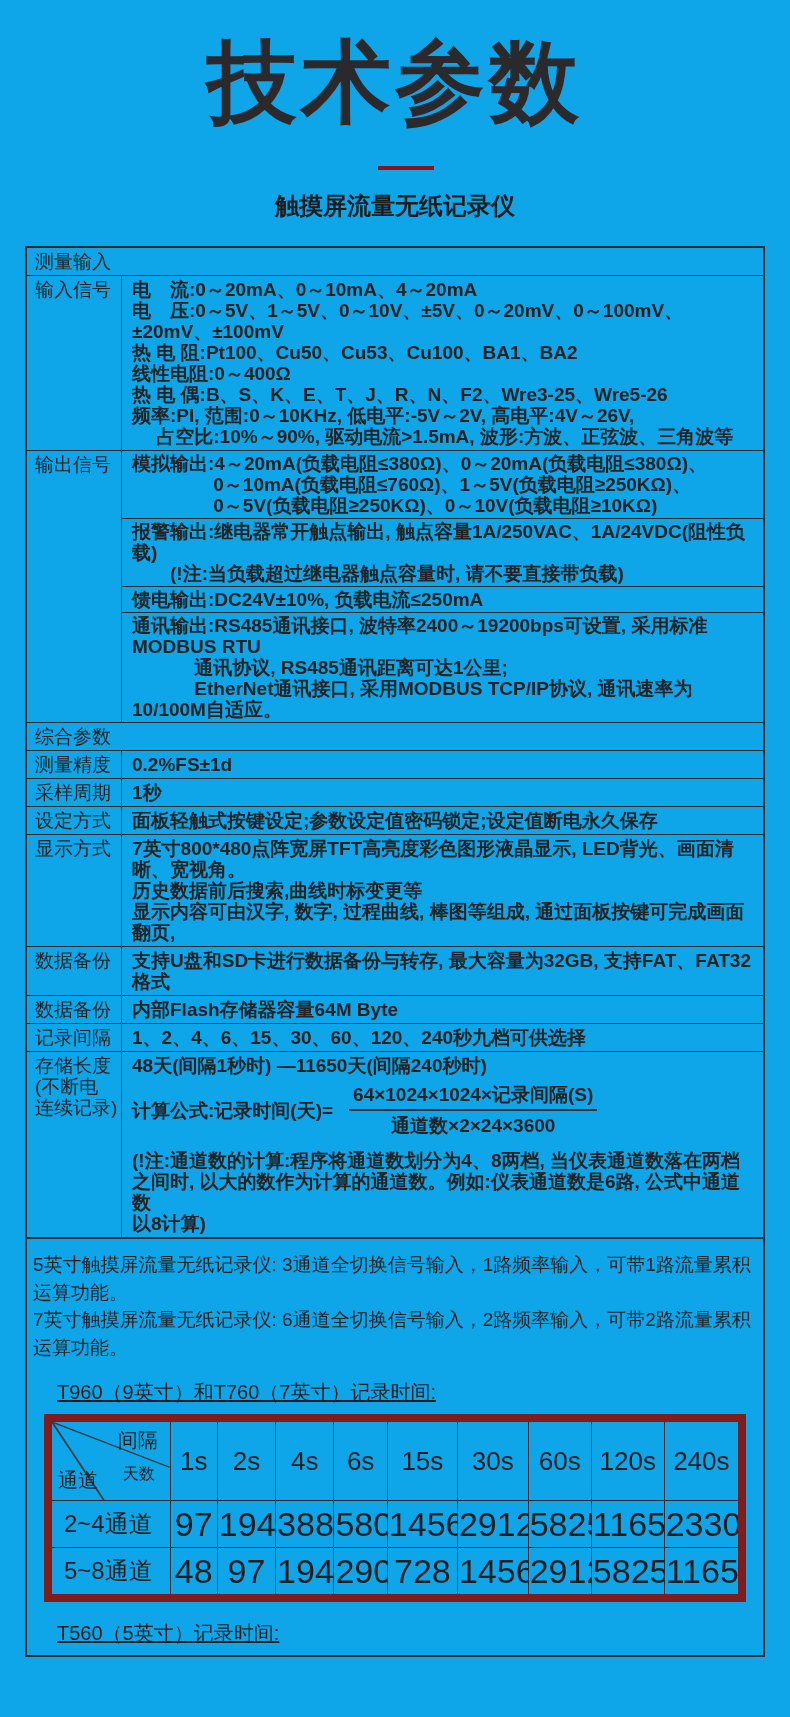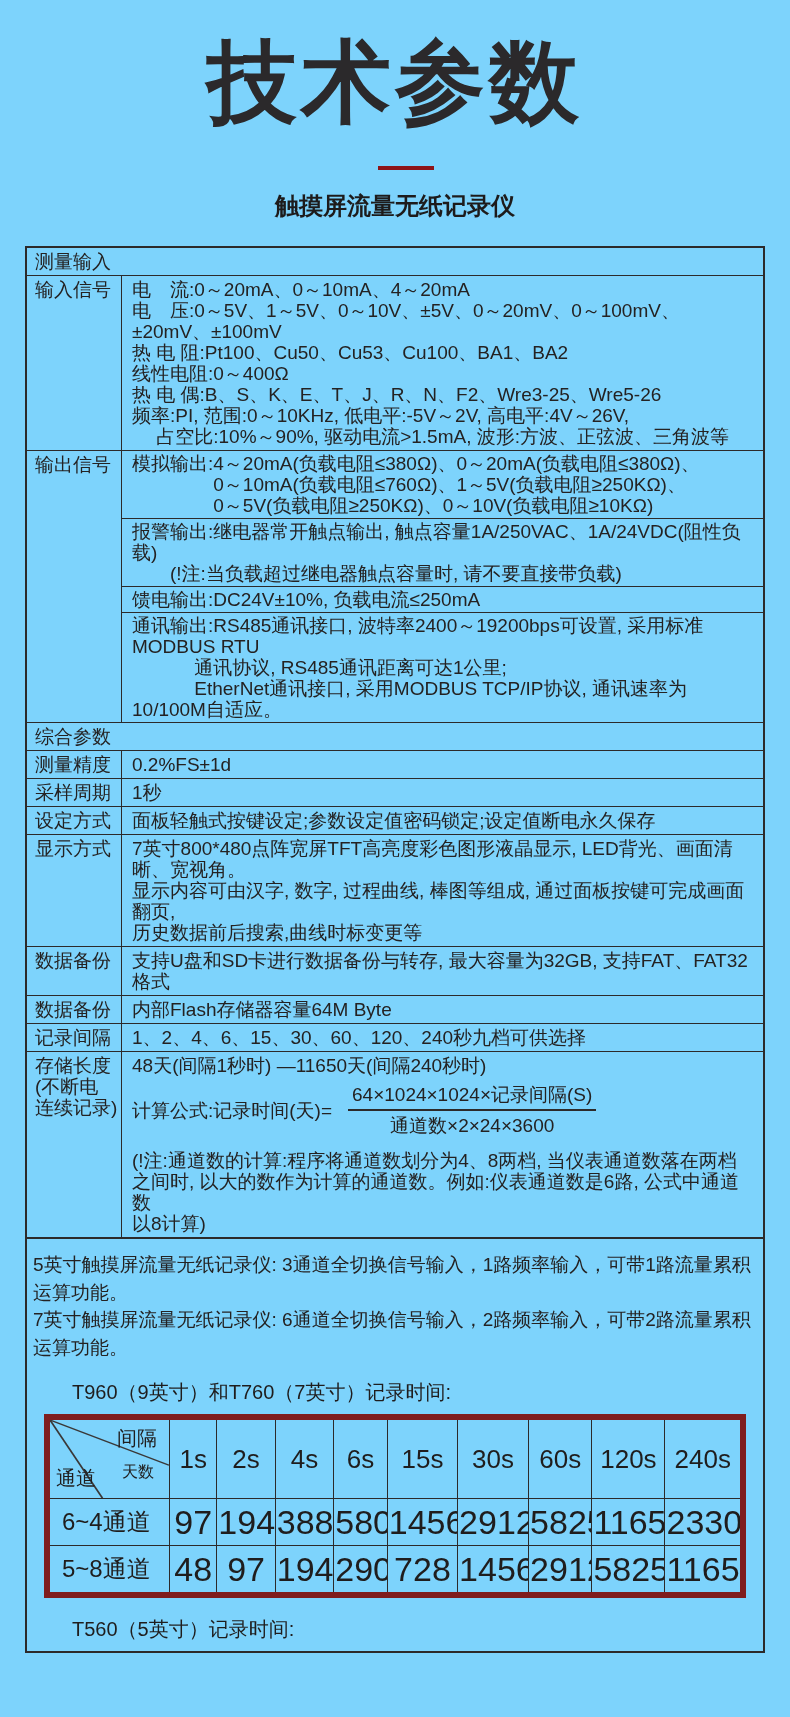--- a/index.html
+++ b/index.html
@@ -1,44 +1,44 @@
 <!DOCTYPE html>
 <html><head>
 <meta charset="utf-8">
 <style>
   html,body{margin:0;padding:0;background:#fcfafa;}
-  .page{position:relative;width:790px;height:1717px;overflow:hidden;background:#7dd3fc;
+  .page{position:relative;width:790px;height:1717px;overflow:hidden;background:#0ea5e9;
         color:#242222;font-family:"Liberation Sans","DejaVu Sans",sans-serif;}
   .main-title{padding-top:28px;text-align:center;font-size:90px;font-weight:900;
         letter-spacing:4px;color:#2b292b;line-height:1.2;}
   .red-divider{width:56px;height:4px;background:#8e1418;margin:30px auto 0;transform:translateX(11px);}
   .subtitle{margin-top:20px;text-align:center;font-size:24px;font-weight:bold;color:#1d1b1b;}
 
   
   .spec-table{width:736px;margin:24px auto 0;border:2px solid #2c2a2a;font-size:19px;line-height:21px;}
   .spec-table>div+div{border-top:1.5px solid #2c2a2a;}
   .srow{display:flex;align-items:stretch;}
   .sec{padding:3px 8px;}
   .lbl{flex:0 0 86px;padding:3px 0 3px 8px;border-right:1.5px solid #2c2a2a;}
-  .cnt{flex:1;padding:3px 8px 3px 10px;}
+  .cnt{flex:1;padding:3px 8px 3px 10px;font-weight:bold;}
   .cnt.nopad{padding:0;}
   .blk{padding:2px 8px 2px 10px;}
   .blk+.blk{border-top:1.5px solid #2c2a2a;}
   .line{white-space:pre-wrap;}
   .formula{display:flex;align-items:center;margin:8px 0 2px 0;}
   .frac{display:flex;flex-direction:column;align-items:center;margin-left:16px;text-align:center;}
   .frac .num{padding:0 4px 4px;border-bottom:2px solid #2c2a2a;}
   .frac .den{padding-top:4px;}
   .note{margin-top:14px;}
 
   
   .box2{width:736px;margin:-2px auto 0;border:2px solid #2c2a2a;font-size:19px;}
   .models{padding:12px 4px 0 6px;line-height:27.5px;}
-  .tbl-title{margin:18px 0 8px 45px;font-size:20px;color:#1f1d1d;}
-  table.rec{width:702px;margin:0 17px;border-collapse:collapse;table-layout:fixed;border:6px solid #7f1d1d;}
+  .tbl-title{margin:18px 0 8px 30px;font-size:20px;color:#1f1d1d;text-decoration:underline;}
+  table.rec{width:702px;margin:0 17px;border-collapse:collapse;table-layout:fixed;border:8px solid #7f1d1d;}
   .rec td{border:1.5px solid #2c2a2a;text-align:center;vertical-align:middle;overflow:hidden;color:#1f1d1d;}
   .rec .head td{height:76px;}
   .corner{position:relative;padding:0;}
   .diag{position:absolute;left:0;top:0;width:100%;height:100%;}
   .diag line{stroke:#3a3838;stroke-width:1.6;}
   .c-int{position:absolute;top:5px;right:12px;font-size:20px;}
   .c-days{position:absolute;top:42px;right:15px;font-size:16px;}
   .c-chan{position:absolute;bottom:6px;left:6px;font-size:20px;}
   .colhead{font-size:26px;}
   .rowlbl{text-align:left !important;padding-left:12px;font-size:24px;height:44px;}
@@ -108,22 +108,22 @@
 
     <div class="srow">
       <div class="lbl">设定方式</div>
       <div class="cnt">面板轻触式按键设定;参数设定值密码锁定;设定值断电永久保存</div>
     </div>
 
     <div class="srow">
       <div class="lbl">显示方式</div>
       <div class="cnt">
         <div class="line">7英寸800*480点阵宽屏TFT高亮度彩色图形液晶显示, LED背光、画面清晰、宽视角。</div>
+        <div class="line">历史数据前后搜索,曲线时标变更等</div>
         <div class="line">显示内容可由汉字, 数字, 过程曲线, 棒图等组成, 通过面板按键可完成画面翻页,</div>
-        <div class="line">历史数据前后搜索,曲线时标变更等</div>
       </div>
     </div>
 
     <div class="srow">
       <div class="lbl">数据备份</div>
       <div class="cnt">支持U盘和SD卡进行数据备份与转存, 最大容量为32GB, 支持FAT、FAT32格式</div>
     </div>
 
     <div class="srow">
       <div class="lbl">数据备份</div>
@@ -196,21 +196,21 @@
         <td class="colhead">2s</td>
         <td class="colhead">4s</td>
         <td class="colhead">6s</td>
         <td class="colhead">15s</td>
         <td class="colhead">30s</td>
         <td class="colhead">60s</td>
         <td class="colhead">120s</td>
         <td class="colhead">240s</td>
       </tr>
       <tr>
-        <td class="rowlbl">6~4通道</td>
+        <td class="rowlbl">2~4通道</td>
         <td class="val">97</td>
         <td class="val">194</td>
         <td class="val">388</td>
         <td class="val">580</td>
         <td class="val">1456</td>
         <td class="val">2912</td>
         <td class="val">5825</td>
         <td class="val">11650</td>
         <td class="val">23300</td>
       </tr>

